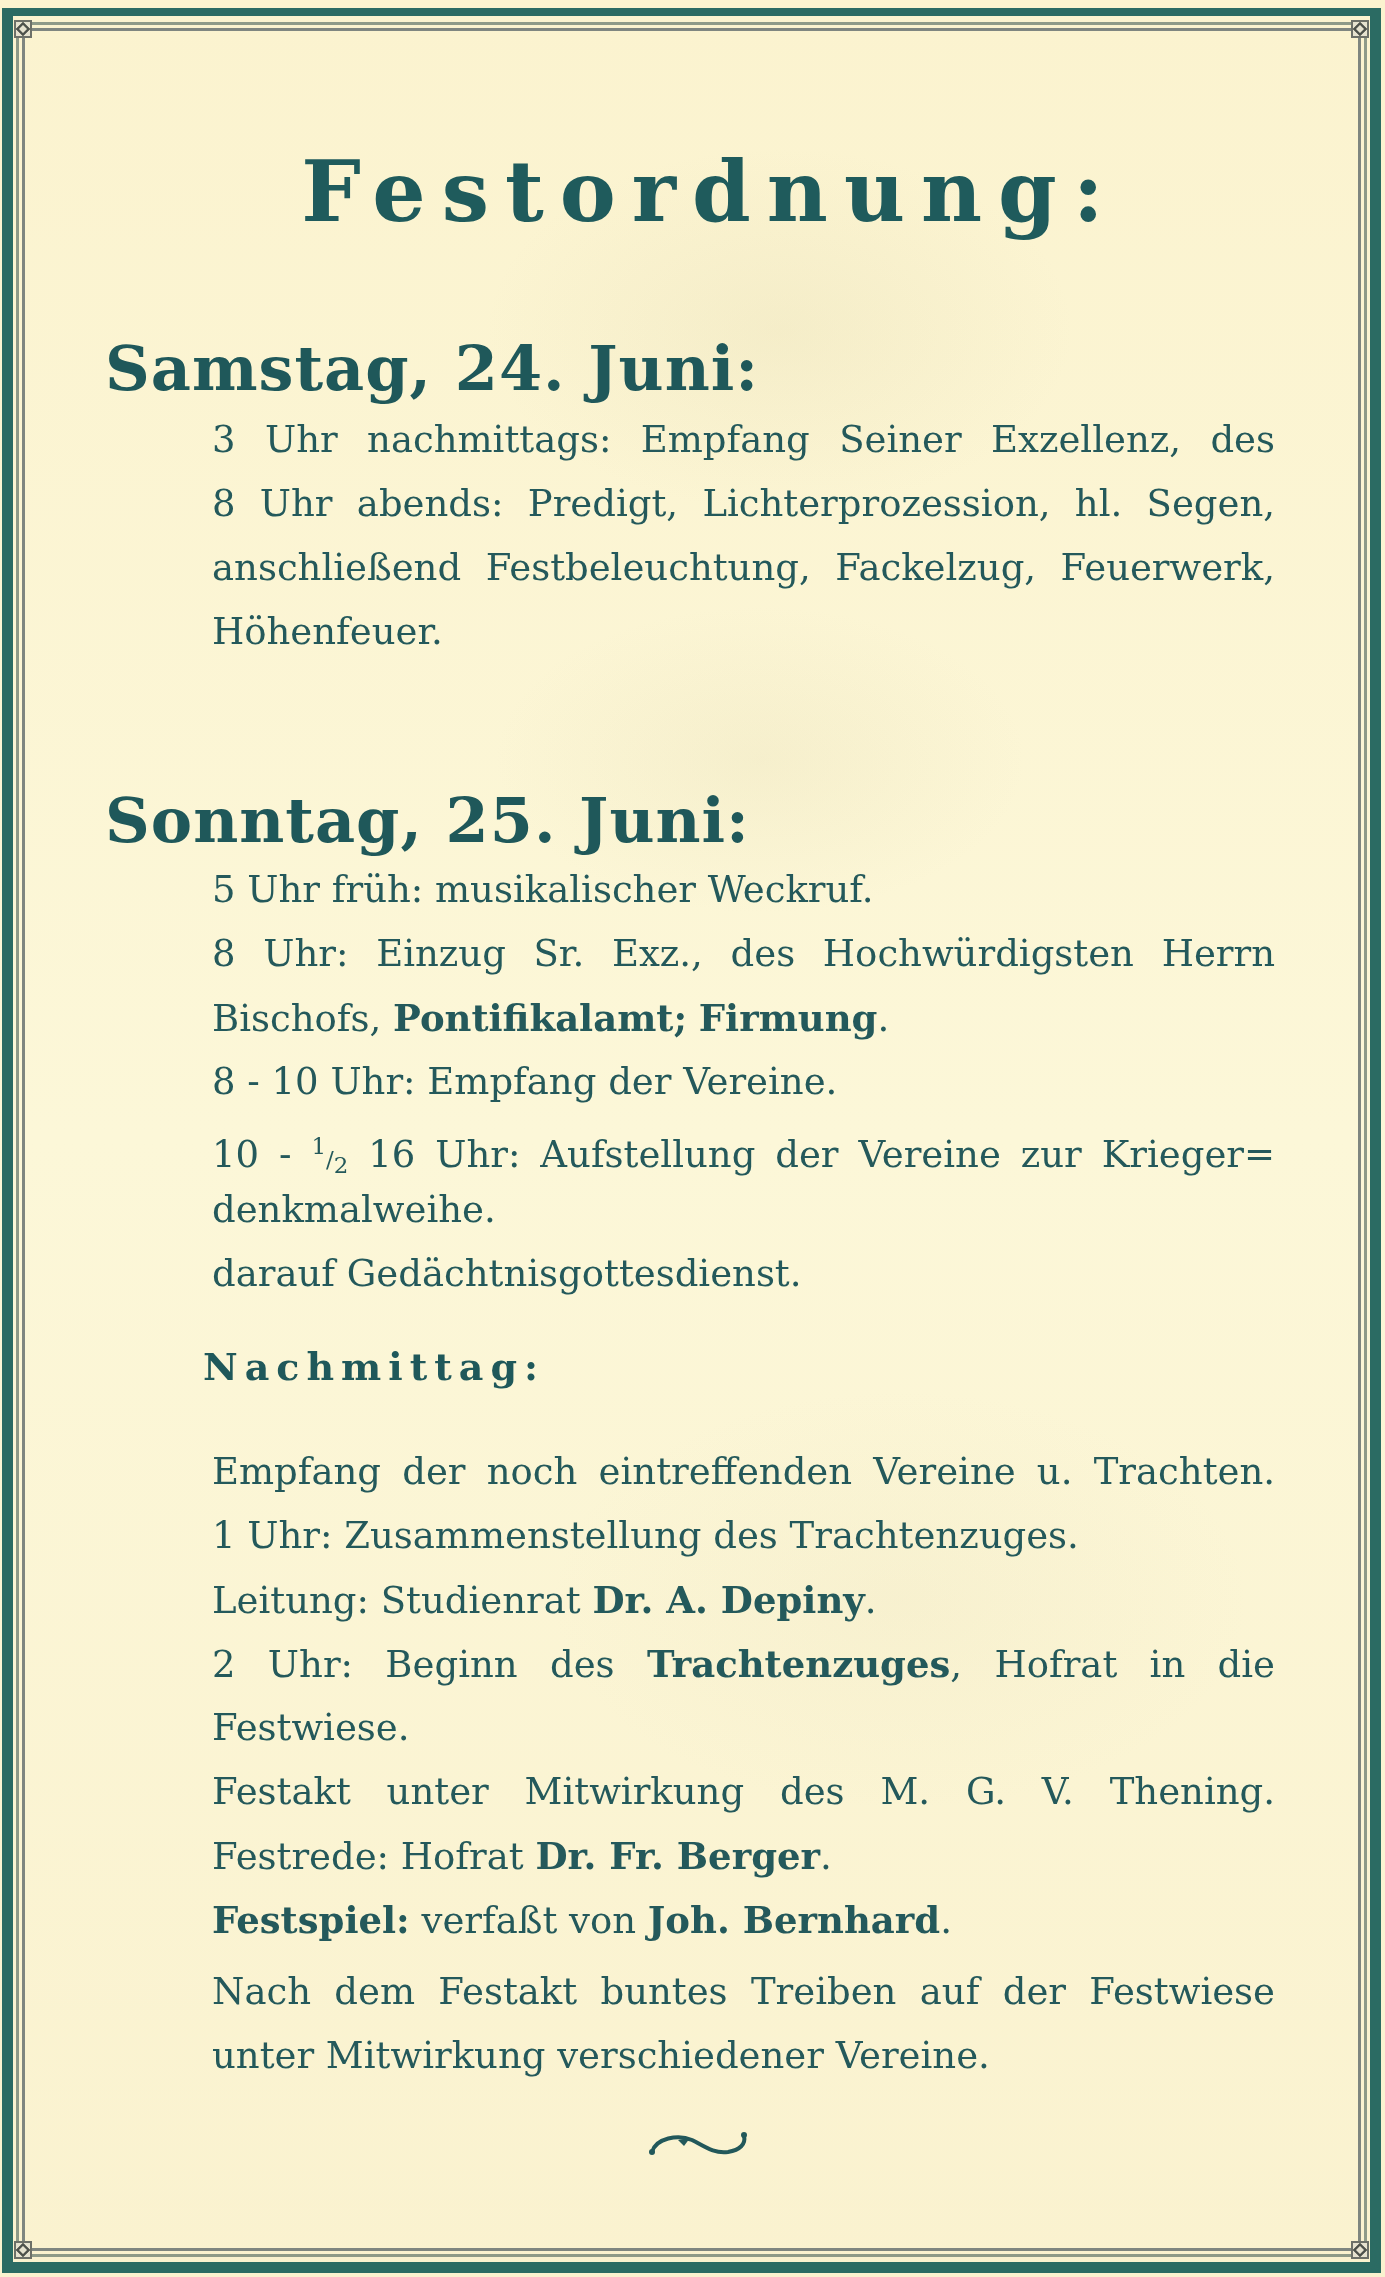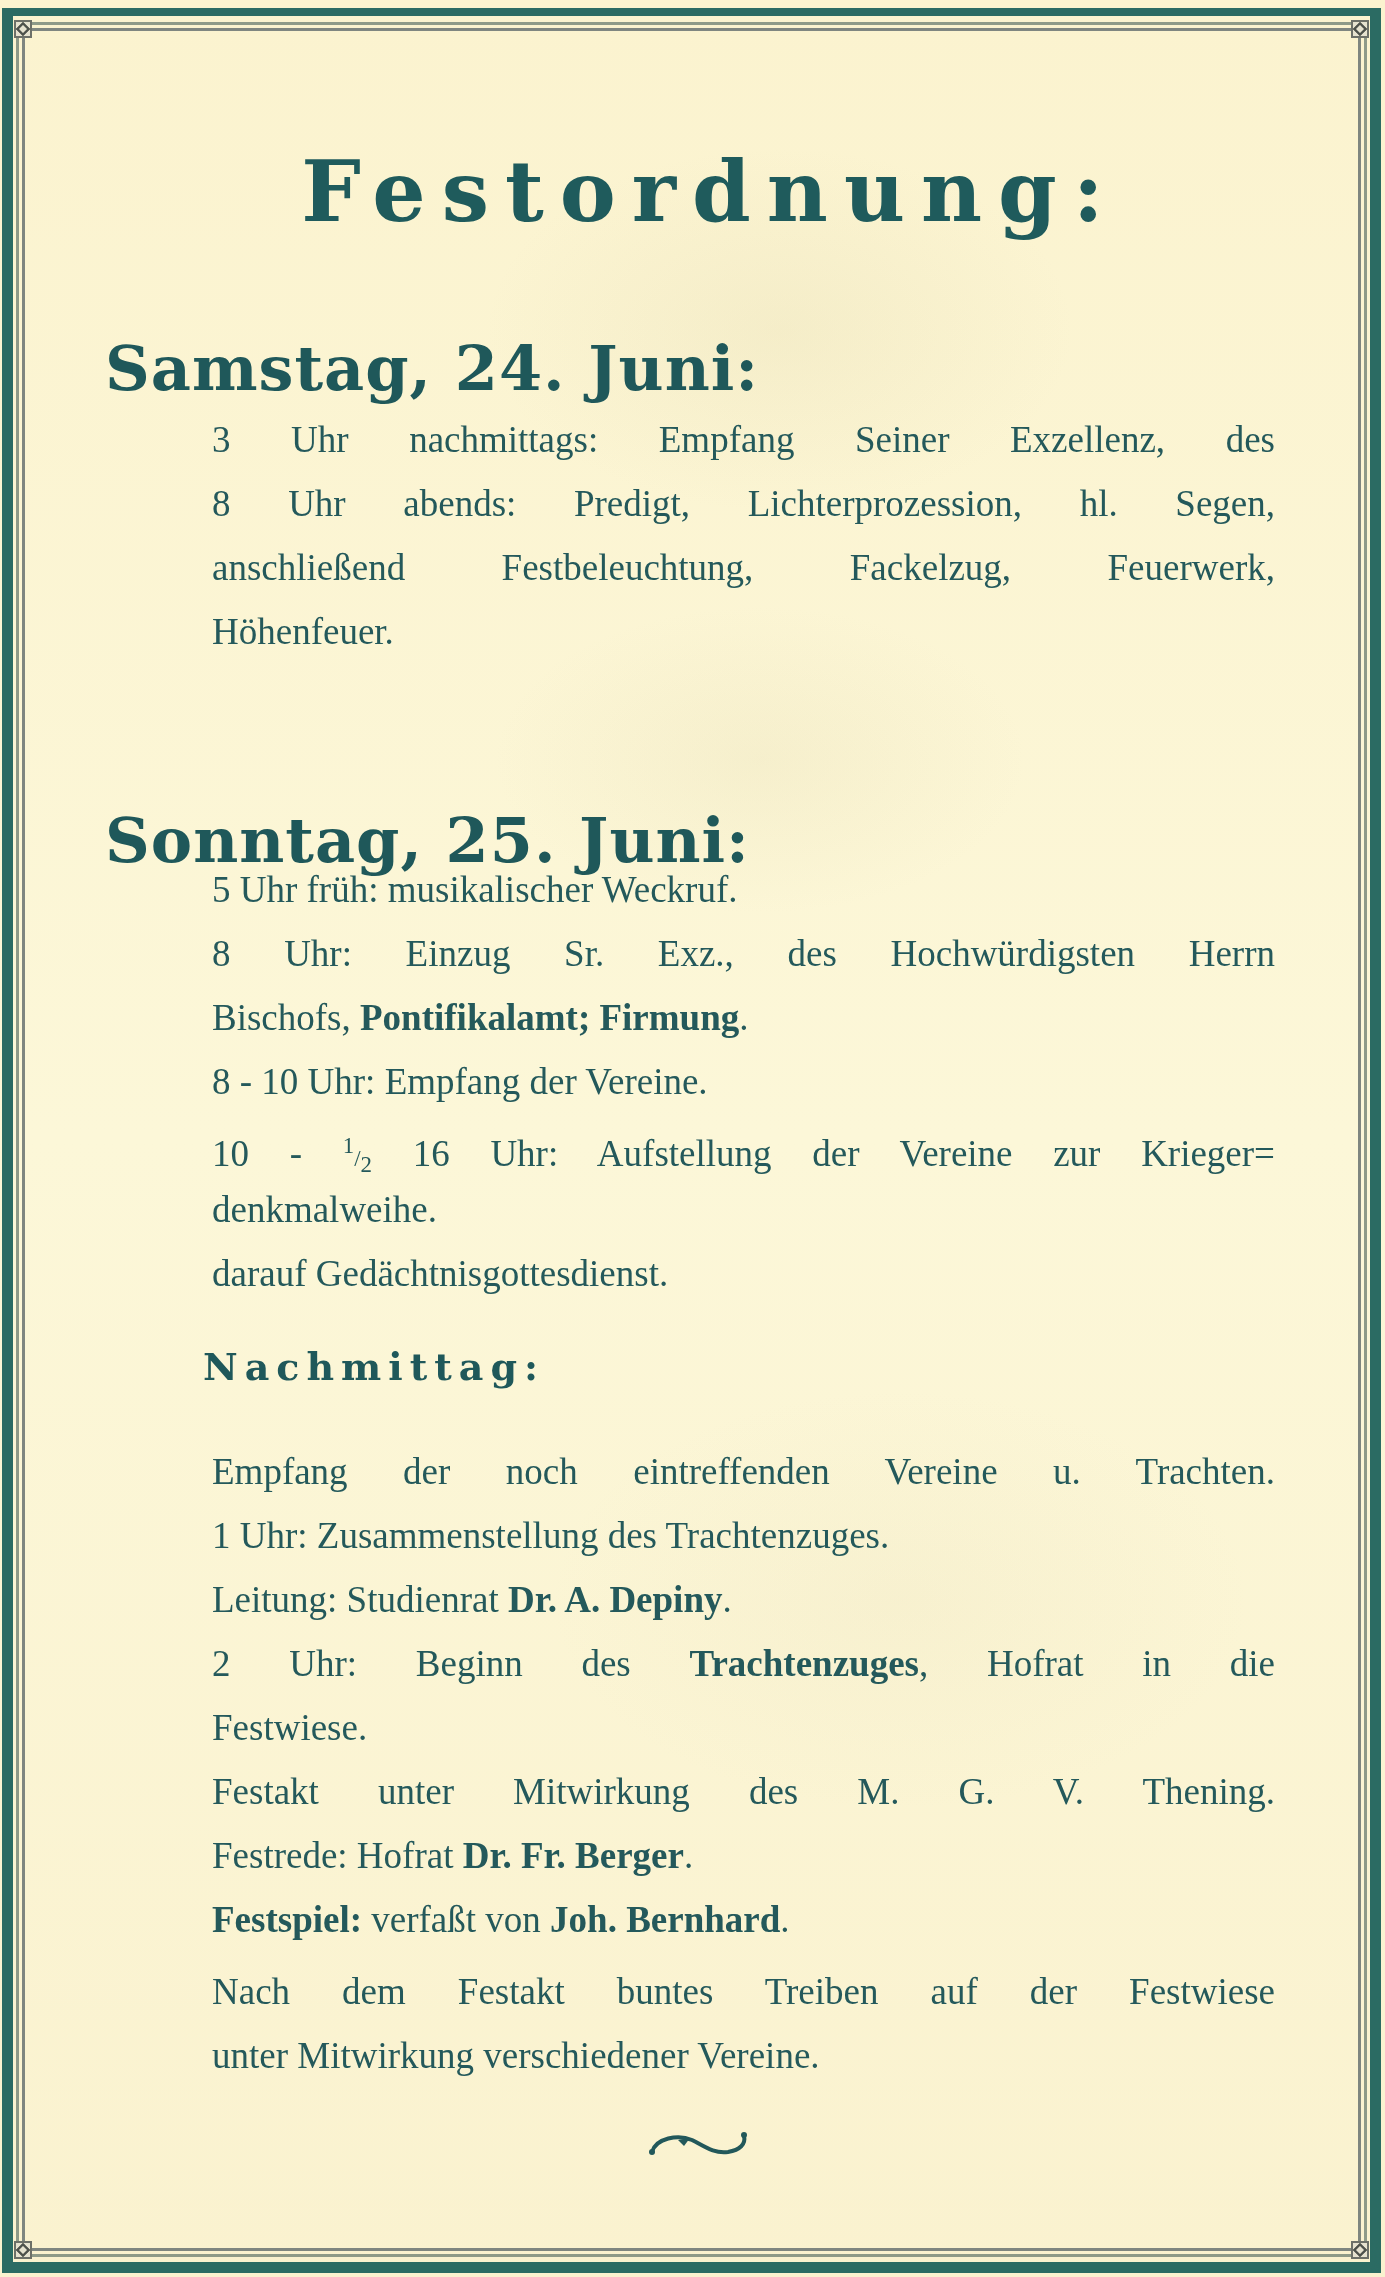--- a/index.html
+++ b/index.html
@@ -54,21 +54,21 @@
   }
   .day-heading {
     position: absolute; left: 105px; font-size: 62px; font-weight: bold;
     line-height: 1; color: #1f585a; letter-spacing: 1px;
   }
   .sub-heading {
     position: absolute; left: 162px; font-size: 38px; font-weight: bold;
     letter-spacing: 7px; line-height: 1; color: #1f585a;
   }
   .block {
-    position: absolute; left: 212px; width: 1063px; font-family: Liberation Serif, serif;
+    position: absolute; left: 212px; width: 1063px;
   }
   .line {
     height: 64px; line-height: 64px; font-size: 37px; white-space: nowrap;
     text-align: justify; text-align-last: justify; color: #24595b;
   }
   .line.last { text-align-last: left; }
   .bold { font-weight: bold; }
   .frac { font-size: 0.62em; }
   .frac sup { vertical-align: 0.55em; font-size: 1em; }
   .frac sub { vertical-align: -0.25em; font-size: 1em; }
@@ -90,21 +90,21 @@
 <div class="title">Festordnung:</div>
 
 <div class="day-heading" style="top:338px;">Samstag, 24. Juni:</div>
 <div class="block" style="top:408px;">
   <div class="line">3 Uhr nachmittags: Empfang Seiner Exzellenz, des</div>
   <div class="line">8 Uhr abends: Predigt, Lichterprozession, hl. Segen,</div>
   <div class="line">anschließend Festbeleuchtung, Fackelzug, Feuerwerk,</div>
   <div class="line last">Höhenfeuer.</div>
 </div>
 
-<div class="day-heading" style="top:810px;">Sonntag, 25. Juni:</div>
+<div class="day-heading" style="top:790px;">Sonntag, 25. Juni:</div>
 <div class="block" style="top:858px;">
   <div class="line last">5 Uhr früh: musikalischer Weckruf.</div>
   <div class="line">8 Uhr: Einzug Sr. Exz., des Hochwürdigsten Herrn</div>
   <div class="line last">
     <span>Bischofs, </span><span class="bold">Pontifikalamt;</span><span> </span><span class="bold">Firmung</span><span>.</span>
   </div>
   <div class="line last">8 - 10 Uhr: Empfang der Vereine.</div>
   <div class="line">
     <span>10 - </span><span class="frac"><sup>1</sup>/<sub>2</sub></span><span> 16 Uhr: Aufstellung der Vereine zur Krieger=</span>
   </div>

